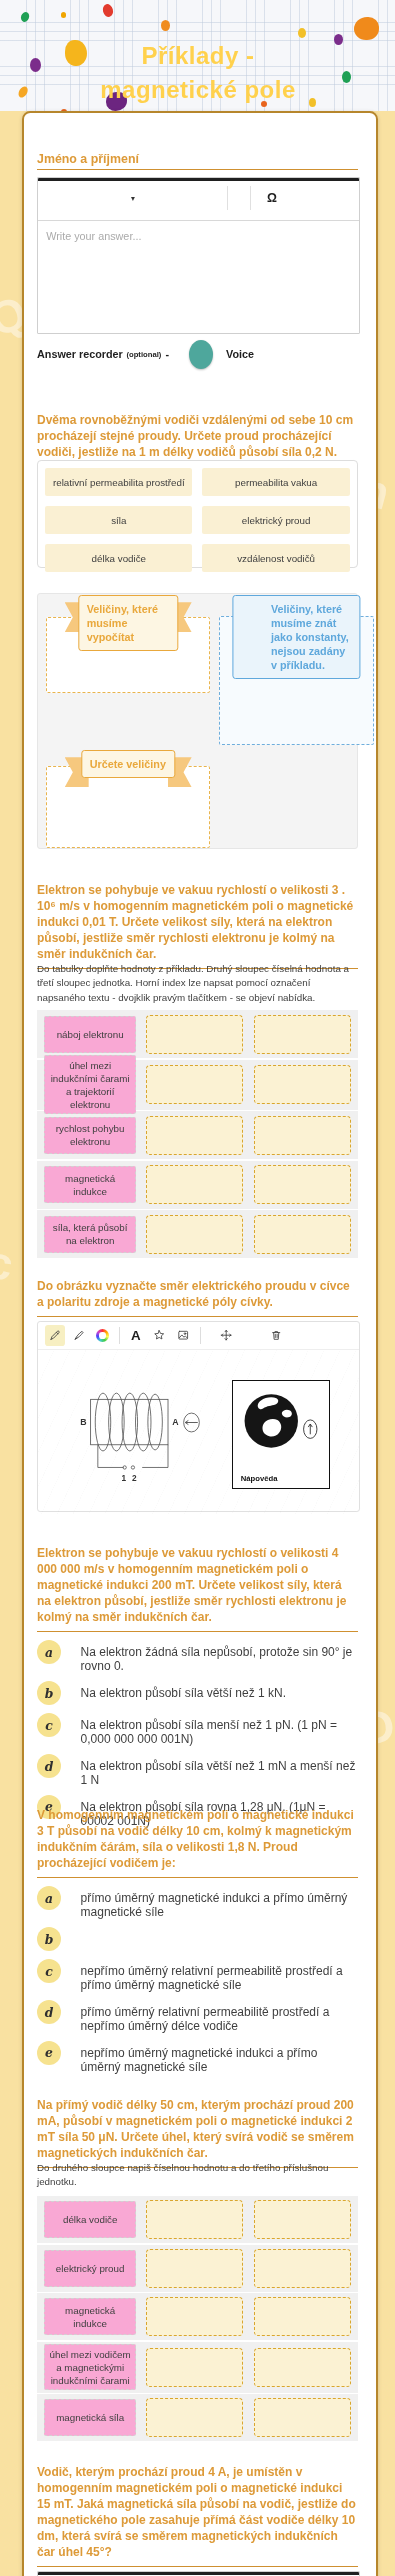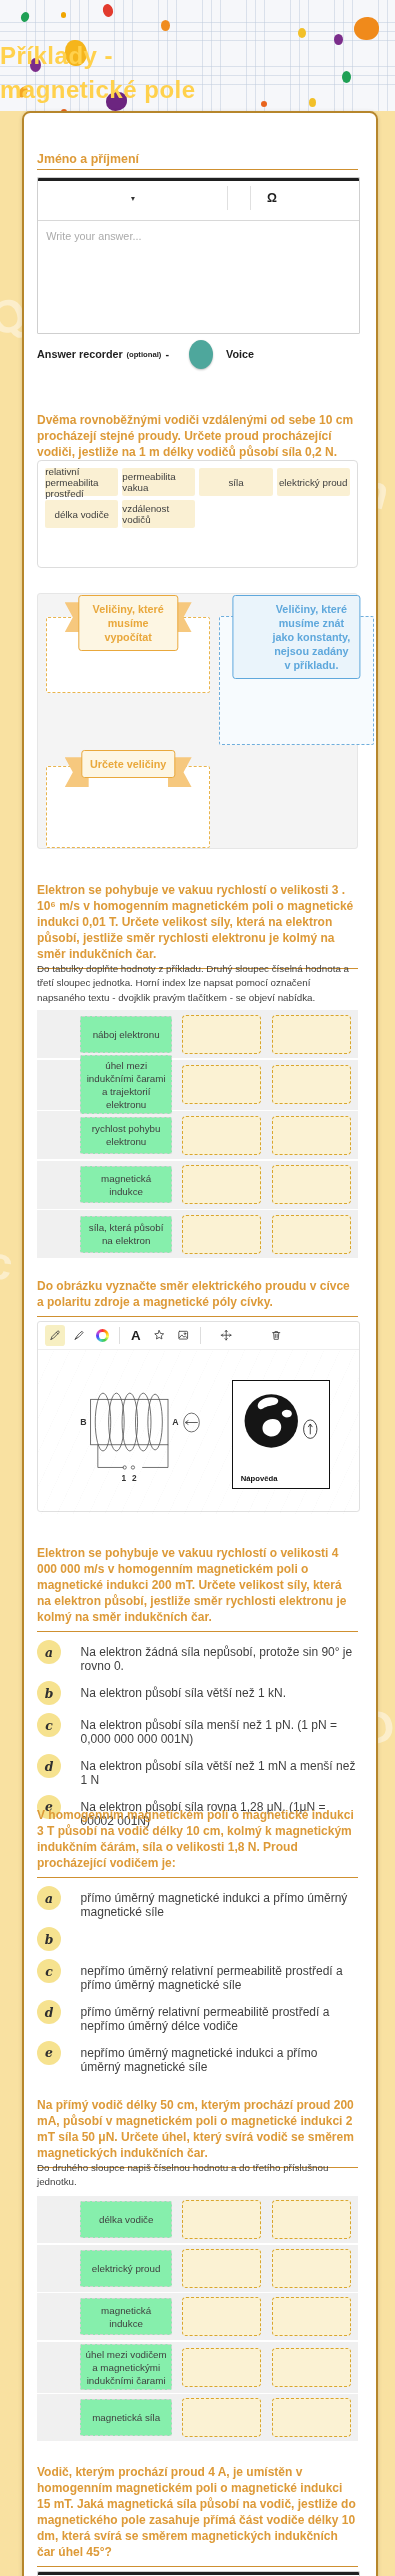--- a/index.html
+++ b/index.html
@@ -11,21 +11,21 @@
   
   .doodle{position:absolute;color:rgba(255,255,255,.45);font-weight:700;font-size:46px;pointer-events:none;}
   
   .header{
     position:absolute;top:0;left:0;width:396px;height:111px;
     background-color:#F6F7FA;
     background-image:
       repeating-linear-gradient(0deg, rgba(190,202,220,.5) 0 0.5px, transparent 0.5px 8.8px),
       repeating-linear-gradient(90deg, rgba(190,202,220,.5) 0 0.5px, transparent 0.5px 8.8px);
   }
-  .page-title{position:absolute;top:39px;left:0;width:396px;
+  .page-title{position:absolute;top:39px;left:0;width:396px;text-align:center;
     font-size:24px;line-height:34px;font-weight:700;color:#FFD14D;letter-spacing:0.5px;}
   .confetti{position:absolute;border-radius:50%;}
   
   .card{
     position:absolute;left:21.6px;top:111px;width:352px;height:3975px;
     background:#fff;border:2.1px solid #B6862C;border-radius:8.2px;
     box-shadow:0 1px 4.1px rgba(0,0,0,.15);
   }
   .abs{position:absolute;left:13.4px;width:321px;}
   
@@ -51,42 +51,42 @@
   
   .recorder{display:flex;align-items:center;height:28px;}
   .rec-label{font-size:10.8px;font-weight:700;color:#1F1F1F;}
   .rec-opt{font-size:7.7px;font-weight:700;color:#1F1F1F;margin-left:3.6px;}
   .rec-dash{font-size:10.8px;font-weight:700;color:#1F1F1F;margin-left:4.1px;}
   .voice-btn{width:24px;height:29px;border-radius:50%;background:#4EA79C;border:none;margin-left:19.6px;
     box-shadow:0 1px 2.1px rgba(0,0,0,.25);cursor:pointer;}
   .voice-label{font-size:10.8px;font-weight:700;color:#1F1F1F;margin-left:13.4px;}
   
   .chips-box{background:#fff;border:0.5px solid #DDD;border-radius:4.1px;padding:7.2px;box-sizing:border-box;}
-  .chips-grid{display:grid;grid-template-columns:1fr 1fr 1fr 1fr;gap:4px;}
+  .chips-grid{display:grid;grid-template-columns:1fr 1fr;gap:10px;}
   .chip{height:28px;background:#FAF0D3;border-radius:2.1px;display:flex;align-items:center;justify-content:center;
     font-size:9.8px;color:#3F3F3F;cursor:grab;}
   
   .sort-box{background:#F4F4F4;border:0.5px solid #E6E6E6;border-radius:3.1px;height:256px;position:relative;box-sizing:border-box;}
   .bin{position:absolute;}
-  .banner{position:absolute;z-index:2;left:50%;transform:translateX(-50%);text-align:center;
+  .banner{position:absolute;z-index:2;left:50%;transform:translateX(-50%);
     border-radius:3.1px;padding:6.2px 7.2px;font-size:10.8px;line-height:14px;font-weight:600;}
   .banner.orange{background:#FDF6E3;border:1px solid #E9A83C;color:#E9A83C;}
   .banner.blue{background:#EAF4FB;border:1px solid #5FA8DC;color:#5FA8DC;padding-left:37px;}
   .wing{position:absolute;top:7.2px;width:24px;height:30px;z-index:1;}
   .wing.orange{background:#F6C87E;} .wing.blue{background:#8CC4EC;}
   .wing.l{clip-path:polygon(0 0,100% 0,100% 100%,0 100%,34% 50%);}
   .wing.r{clip-path:polygon(0 0,100% 0,66% 50%,100% 100%,0 100%);}
   .dropzone{position:absolute;left:0;right:0;background:#fff;border-radius:2.1px;}
   .dz-orange{border:1px dashed #E9B44C;}
   .dz-blue{border:1px dashed #6FAEDC;background:#F7FBFE;}
   
   .ftable .trow{display:flex;align-items:center;background:#F0F0F0;margin-bottom:1.5px;padding:5.2px 7.2px;box-sizing:border-box;}
-  .tlabel{width:92px;min-height:37px;background:#86efac;border:1px dashed #D2D2D2;border-radius:2.1px;
+  .tlabel{width:92px;min-height:37px;background:#f9a8d4;border:1px dashed #D2D2D2;border-radius:2.1px;
     display:flex;align-items:center;justify-content:center;text-align:center;
-    font-size:9.8px;line-height:13px;color:#3F3F3F;padding:2.1px;box-sizing:border-box;margin-left:36px;}
+    font-size:9.8px;line-height:13px;color:#3F3F3F;padding:2.1px;box-sizing:border-box;}
   .tcell{flex:1;height:37px;background:#FBF2D3;border:1px dashed #D9A62E;border-radius:4.1px;margin-left:10.3px;cursor:text;}
   
   .option{display:flex;margin-top:8.2px;cursor:pointer;}
   .opt-circle{flex:0 0 24px;width:24px;height:24px;border-radius:50%;background:#F6E28F;
     display:flex;align-items:center;justify-content:center;
     font-family:"DejaVu Serif",serif;font-style:italic;font-weight:600;font-size:12.4px;color:#2F2F2F;}
   .opt-text{margin-left:19.6px;font-size:12px;line-height:14px;color:#3F3F3F;padding-top:4.6px;}
   
   .canvas{background:#fff;border:0.5px solid #E0E0E0;border-radius:3.1px;box-sizing:border-box;}
   .canvas-toolbar{display:flex;align-items:center;height:27px;padding-left:7.2px;border-bottom:0.5px solid #EEE;}

